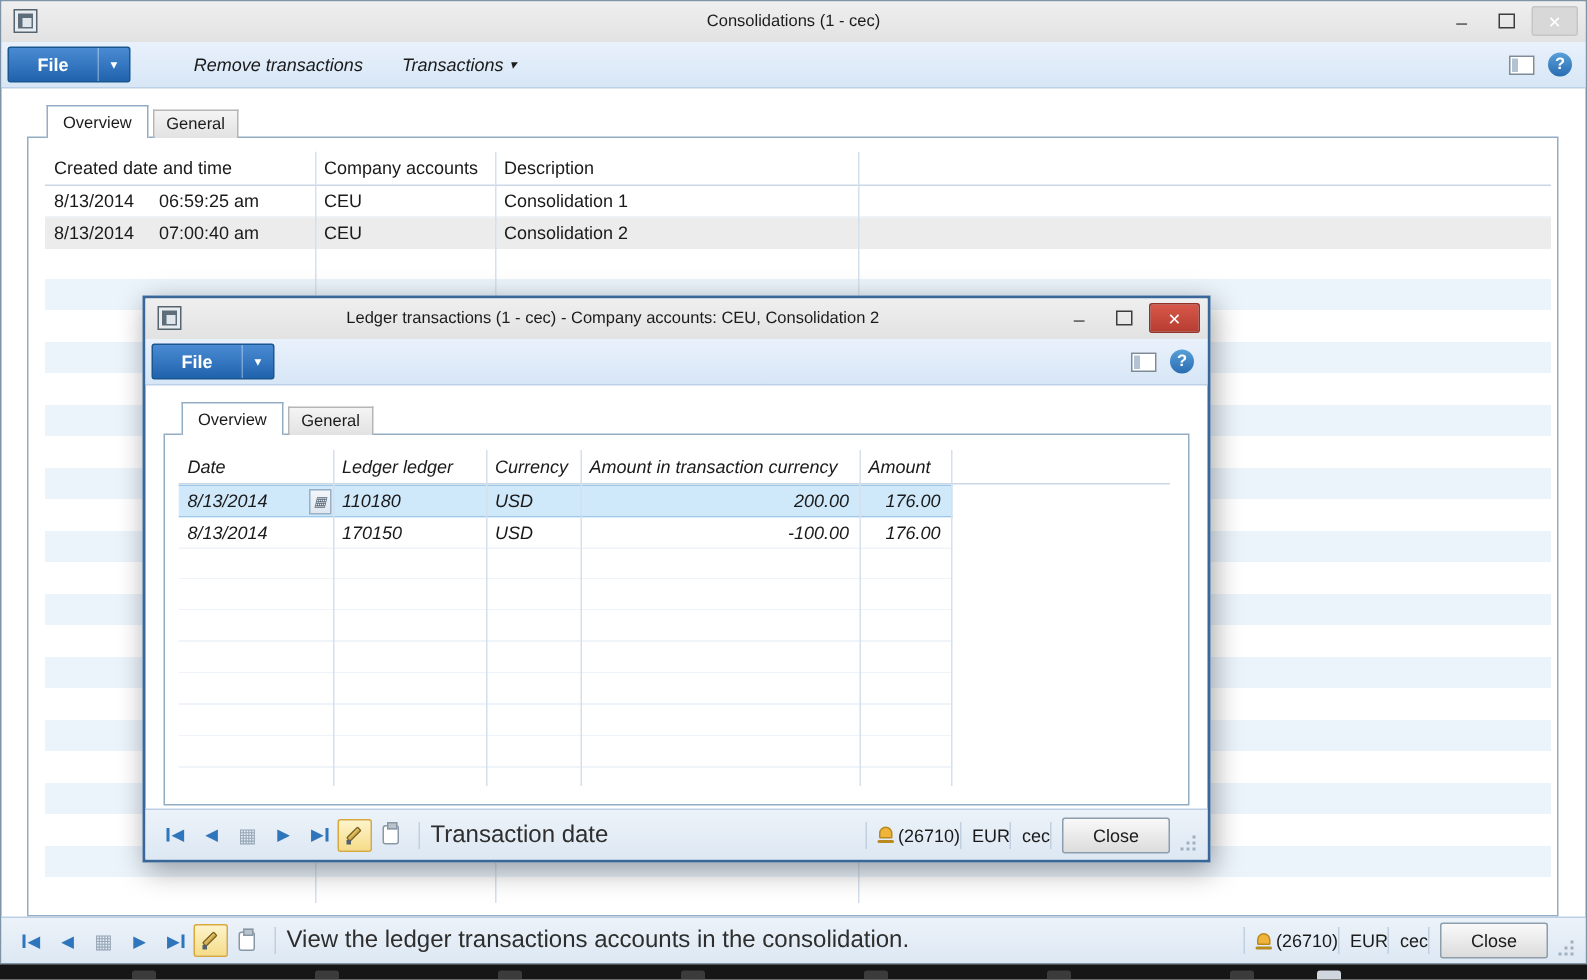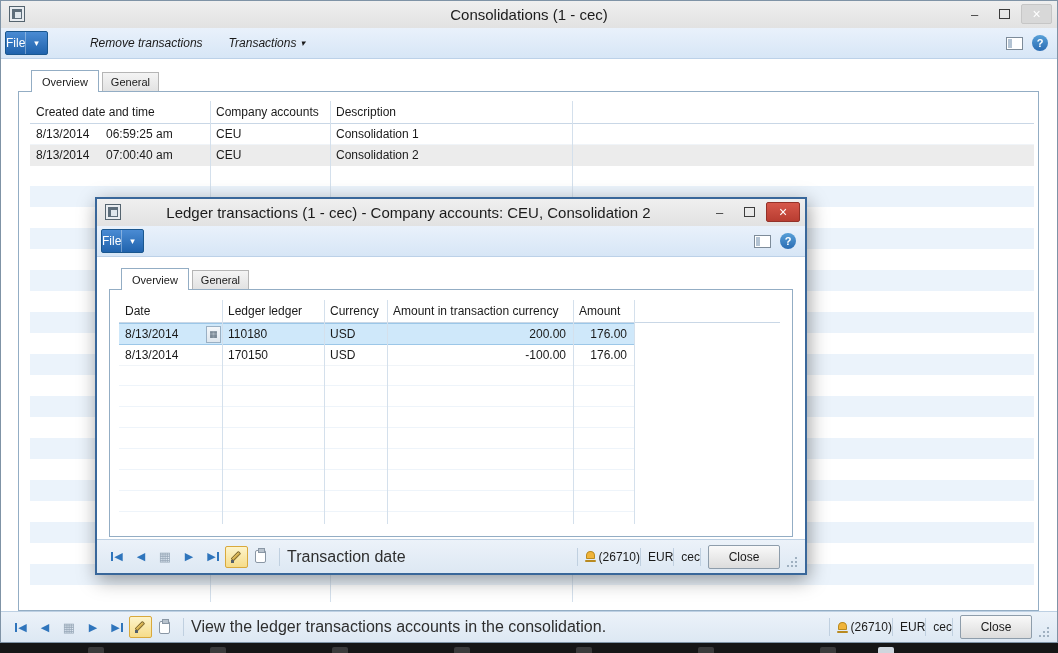--- a/index.html
+++ b/index.html
@@ -6,51 +6,51 @@
   .screen{position:relative;width:1058px;height:653px;font-family:"Liberation Sans",sans-serif;background:#161616;overflow:hidden;-webkit-font-smoothing:antialiased;}
   .window{position:absolute;background:#fff;box-sizing:border-box;}
   .w-main{top:0;left:0;width:1058px;height:643px;border:1px solid #7f93a6;}
   .w-child{left:95px;top:197px;width:712px;height:378px;border:2px solid #39679a;box-shadow:2px 5px 18px rgba(0,0,0,.38);z-index:10;}
 
   
   .titlebar{position:absolute;top:0;left:0;right:0;height:27px;background:linear-gradient(#efefef,#e2e2e2);}
   .app-icon{position:absolute;left:8px;top:5px;width:16px;height:16px;border:1px solid #55646f;background:#e8ecf0;box-sizing:border-box;}
   .app-icon::before{content:'';position:absolute;inset:2px;background:#5d6d7a;}
   .app-icon::after{content:'';position:absolute;left:5px;top:5px;width:6px;height:6px;background:#dfe6ec;}
-  .title-text{position:absolute;left:110px;right:110px;top:0;height:27px;line-height:27px;text-align:center;font-size:15px;color:#1b1b1b;white-space:nowrap;overflow:hidden;}
+  .title-text{position:absolute;left:110px;right:110px;top:0;height:27px;line-height:27px;text-align:center;font-size:11px;color:#1b1b1b;white-space:nowrap;overflow:hidden;}
   .win-controls{position:absolute;right:5px;top:3px;display:flex;gap:3px;align-items:flex-start;}
   .ctrl{width:27px;height:20px;display:flex;align-items:center;justify-content:center;font-size:13px;color:#3c3c3c;border-radius:2px;box-sizing:border-box;}
   .ctrl-max span{width:9px;height:8px;border:1px solid #3c3c3c;display:block;}
   .ctrl-close-light{background:#d8d8d8;border:1px solid #c6c6c6;color:#fff;width:31px;font-size:14px;}
   .ctrl-close-red{background:linear-gradient(#d6584a,#b83d31);border:1px solid #943128;color:#fff;width:34px;font-size:14px;}
 
   
   .menubar{position:absolute;top:27px;left:0;right:0;height:31px;background:linear-gradient(#e9f1fb,#d7e6f6);border-bottom:1px solid #bcd1e8;display:flex;align-items:center;box-sizing:border-box;}
   .file-btn{display:flex;align-items:center;margin-left:4px;height:24px;border-radius:2px;border:1px solid #1a578f;background:linear-gradient(#4a8bd3,#2063ad);color:#fff;font-size:12px;box-sizing:border-box;cursor:default;}
-  .fb-label{padding:0 0;}
+  .fb-label{padding:0 19px;font-weight:bold;}
   .fb-arrow{padding:0 8px;border-left:1px solid rgba(255,255,255,.35);font-size:9px;height:100%;display:flex;align-items:center;}
   .menu-item{margin-left:42px;font-size:12px;color:#1a1a1a;display:flex;align-items:center;gap:4px;white-space:nowrap;font-style:italic;}
   .menu-item + .menu-item{margin-left:26px;}
   .mi-arrow{font-size:9px;color:#1a1a1a;}
   .mb-right{margin-left:auto;margin-right:9px;display:flex;align-items:center;gap:9px;}
   .layout-icon{width:17px;height:13px;border:1px solid #7d8b99;background:#fff;position:relative;box-sizing:border-box;}
   .layout-icon::before{content:'';position:absolute;top:1px;bottom:1px;left:1px;width:4px;background:#b3c3d3;}
   .help-icon{width:16px;height:16px;border-radius:50%;background:linear-gradient(#58a0d8,#2a6cb3);color:#fff;font-size:11px;font-weight:bold;display:flex;align-items:center;justify-content:center;}
 
   
-  .tabstrip{position:absolute;top:69px;display:flex;align-items:center;height:22px;z-index:3;padding-left:12px;}
+  .tabstrip{position:absolute;top:69px;display:flex;align-items:flex-end;height:22px;z-index:3;padding-left:12px;}
   .w-main .tabstrip{left:18px;}
   .w-child .tabstrip{left:12px;}
   .tab{font-size:11px;color:#1a1a1a;box-sizing:border-box;white-space:nowrap;}
   .tab.active{height:22px;padding:5px 10px 0;background:#fff;border:1px solid #93adc4;border-bottom:none;position:relative;}
   .tab.active::after{content:'';position:absolute;left:0;right:0;bottom:-1px;height:2px;background:#fff;}
   .tab.inactive{height:19px;padding:3px 8px 0;background:linear-gradient(#f4f4f4,#e2e2e2);border:1px solid #b5b5b5;border-bottom:none;margin-left:3px;}
   .panel{position:absolute;background:#fff;border:1px solid #93adc4;box-sizing:border-box;}
   .w-main .panel{left:17px;right:18px;top:90px;bottom:31px;}
-  .w-child .panel{left:12px;right:12px;top:90px;bottom:36px;}
+  .w-child .panel{left:12px;right:12px;top:90px;bottom:36px;font-style:italic;}
 
   
   .grid{position:absolute;overflow:hidden;font-size:12px;color:#1a1a1a;}
   .w-main .grid{left:11px;top:9px;right:4px;bottom:8px;}
   .w-child .grid{left:9px;top:10px;right:12px;bottom:12px;}
   .grid-header{display:flex;height:22px;line-height:22px;border-bottom:1px solid #c9d7e6;background:#fff;position:relative;z-index:2;}
   .gh-cell,.gr-cell{box-sizing:border-box;padding-left:6px;white-space:nowrap;overflow:hidden;}
   .c1{width:180px;}.c2{width:120px;}.c3{width:242px;}.cr{flex:1;}
   .d1{width:103px;}.d2{width:102px;}.d3{width:63px;}.d4{width:186px;}.d5{width:61px;}.dr{flex:1;}
   .grid-row{display:flex;height:21px;line-height:20px;box-sizing:border-box;position:relative;z-index:1;}

